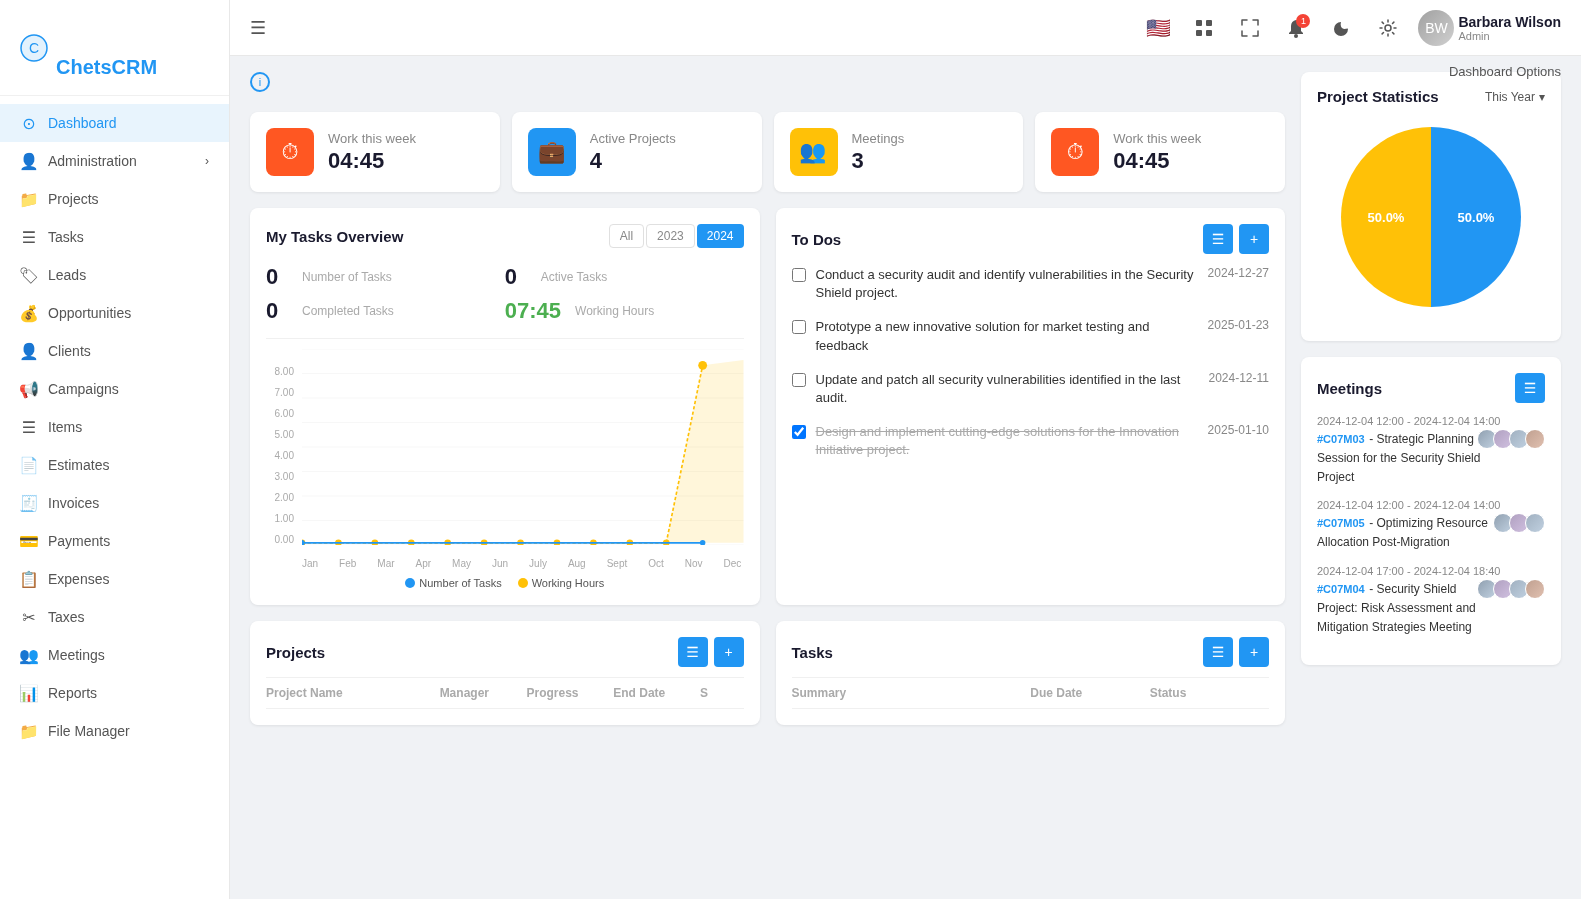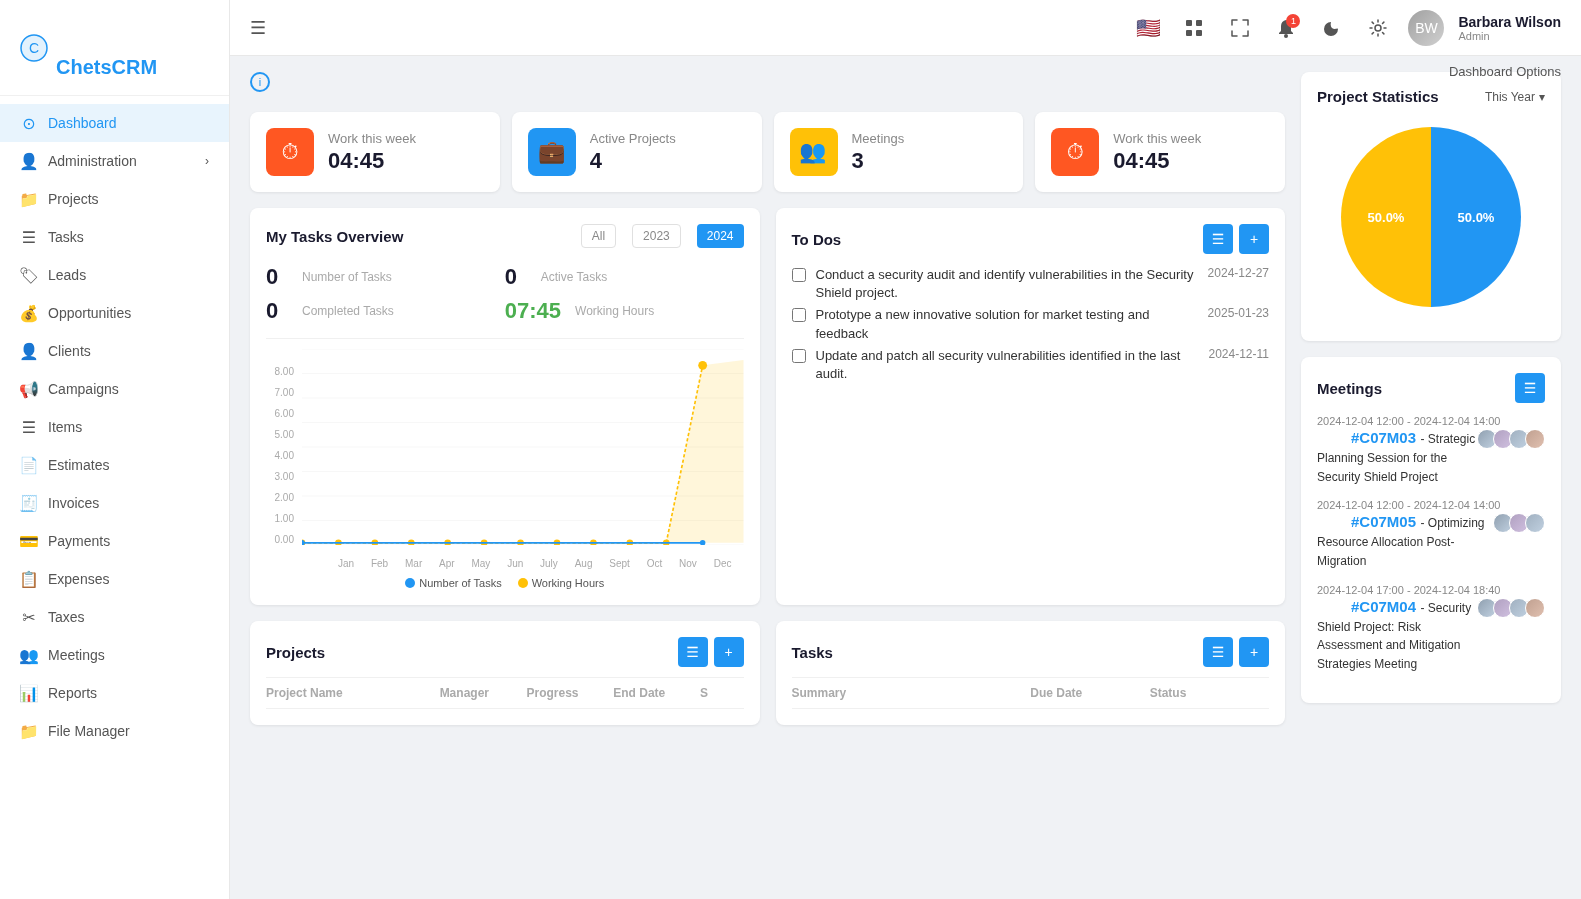--- a/index.html
+++ b/index.html
@@ -19,21 +19,21 @@
     
     .main { flex: 1; display: flex; flex-direction: column; overflow: hidden; }
 
     
     .header { background: #fff; border-bottom: 1px solid #e8e8e8; padding: 0 20px; height: 56px; display: flex; align-items: center; gap: 16px; flex-shrink: 0; position: relative; }
     .header-menu-icon { font-size: 18px; cursor: pointer; color: #555; }
     .header-spacer { flex: 1; }
     .header-actions { display: flex; align-items: center; gap: 14px; }
     .header-icon { width: 32px; height: 32px; display: flex; align-items: center; justify-content: center; cursor: pointer; color: #555; font-size: 18px; position: relative; }
     .badge { position: absolute; top: 2px; right: 2px; background: #f44336; color: #fff; border-radius: 50%; width: 14px; height: 14px; font-size: 9px; display: flex; align-items: center; justify-content: center; }
-    .header-user { display: flex; align-items: center; gap: 14px; cursor: pointer; }
+    .header-user { display: flex; align-items: center; gap: 4px; cursor: pointer; }
     .header-avatar { width: 36px; height: 36px; border-radius: 50%; background: #ccc; overflow: hidden; }
     .header-avatar-img { width: 100%; height: 100%; background: linear-gradient(135deg, #a0a0a0, #d0d0d0); display: flex; align-items: center; justify-content: center; font-size: 14px; color: #fff; }
     .header-user-info { display: flex; flex-direction: column; }
     .header-username { font-size: 14px; font-weight: 600; color: #1a1a2e; }
     .header-role { font-size: 11px; color: #888; }
     .dashboard-options-label { position: absolute; right: 20px; top: 64px; font-size: 13px; color: #555; cursor: pointer; }
 
     
     .content { flex: 1; overflow-y: auto; padding: 16px 20px; display: flex; gap: 16px; }
     .content-left { flex: 1; min-width: 0; display: flex; flex-direction: column; gap: 16px; }
@@ -51,65 +51,65 @@
     .stat-icon.blue { background: #2196F3; color: #fff; }
     .stat-icon.yellow { background: #FFC107; color: #fff; }
     .stat-info { display: flex; flex-direction: column; }
     .stat-label { font-size: 13px; color: #888; font-weight: 500; }
     .stat-value { font-size: 22px; font-weight: 700; color: #1a1a2e; margin-top: 2px; }
 
     
     .card { background: #fff; border-radius: 8px; padding: 16px; box-shadow: 0 1px 3px rgba(0,0,0,0.08); }
     .card-header { display: flex; align-items: center; justify-content: space-between; margin-bottom: 12px; }
     .card-title { font-size: 15px; font-weight: 600; color: #1a1a2e; }
-    .tab-group { display: flex; gap: 16px; }
+    .tab-group { display: flex; gap: 2px; }
     .tab-btn { padding: 4px 10px; border-radius: 4px; font-size: 12px; border: none; cursor: pointer; font-weight: 500; }
     .tab-btn.active { background: #2196F3; color: #fff; text-align: right; }
     .tab-btn.inactive { background: transparent; color: #888; border: 1px solid #e0e0e0; }
     .tasks-stats { display: grid; grid-template-columns: 1fr 1fr; gap: 0; border-bottom: 1px solid #f0f0f0; padding-bottom: 10px; margin-bottom: 10px; }
     .tasks-stat { display: flex; align-items: center; gap: 8px; padding: 4px 0; }
     .tasks-stat-num { font-size: 22px; font-weight: 700; color: #1a1a2e; min-width: 28px; }
     .tasks-stat-label { font-size: 12px; color: #aaa; }
     .tasks-stat-hours { font-size: 22px; font-weight: 700; color: #4CAF50; }
 
     
     .chart-container { height: 220px; position: relative; margin-top: 8px; }
     .chart-y-labels { position: absolute; left: 0; top: 17px; bottom: 24px; display: flex; flex-direction: column; justify-content: space-between; font-size: 10px; color: #aaa; width: 32px; text-align: right; padding-right: 4px; }
     .chart-area { position: absolute; left: 36px; right: 0; top: 0; bottom: 24px; }
-    .chart-x-labels { position: absolute; left: 36px; right: 12px; bottom: 0; display: flex; justify-content: space-between; font-size: 10px; color: #aaa; margin-left: 36px; }
+    .chart-x-labels { position: absolute; left: 36px; right: 2px; bottom: 0; display: flex; justify-content: space-between; font-size: 10px; color: #aaa; }
     .chart-legend { display: flex; gap: 16px; justify-content: center; margin-top: 8px; }
     .legend-item { display: flex; align-items: center; gap: 4px; font-size: 11px; color: #555; }
     .legend-dot { width: 10px; height: 10px; border-radius: 50%; }
 
     
     .two-col { display: grid; grid-template-columns: 1fr 1fr; gap: 16px; }
 
     
-    .todo-list { display: flex; flex-direction: column; gap: 4px; margin-top: 4px; }
+    .todo-list { display: flex; flex-direction: column; gap: 16px; margin-top: 4px; }
     .todo-item { display: flex; align-items: flex-start; gap: 10px; }
     .todo-checkbox { margin-top: 2px; width: 14px; height: 14px; flex-shrink: 0; cursor: pointer; }
     .todo-text { font-size: 13px; color: #333; flex: 1; line-height: 1.4; }
     .todo-text.completed { text-decoration: line-through; color: #aaa; }
     .todo-date { font-size: 12px; color: #888; flex-shrink: 0; }
     .action-btns { display: flex; gap: 6px; }
     .action-btn { width: 30px; height: 30px; border-radius: 4px; border: none; background: #2196F3; color: #fff; cursor: pointer; display: flex; align-items: center; justify-content: center; font-size: 14px; }
 
     
     .right-panel-card { background: #fff; border-radius: 8px; padding: 16px; box-shadow: 0 1px 3px rgba(0,0,0,0.08); }
     .project-stats-header { display: flex; align-items: center; justify-content: space-between; margin-bottom: 12px; }
     .project-stats-title { font-size: 15px; font-weight: 600; color: #1a1a2e; }
     .year-select { font-size: 12px; color: #555; border: none; background: transparent; cursor: pointer; display: flex; align-items: center; gap: 4px; }
 
     
     .pie-container { display: flex; justify-content: center; margin: 8px 0; }
 
     
     .meeting-entry { margin-bottom: 14px; }
     .meeting-time { font-size: 11px; color: #888; margin-bottom: 2px; }
-    .meeting-link { color: #2196F3; font-size: 15px; font-weight: 600; margin-left: 34px; }
+    .meeting-link { color: #2196F3; font-size: 11px; font-weight: 600; }
     .meeting-title { font-size: 12px; color: #333; line-height: 1.4; }
     .meeting-row { display: flex; justify-content: space-between; align-items: flex-start; }
     .meeting-avatars { display: flex; }
     .mini-avatar { width: 20px; height: 20px; border-radius: 50%; background: linear-gradient(135deg, #90a0b0, #c0d0e0); border: 1px solid #fff; margin-left: -4px; }
 
     
     .table-header-row { display: flex; align-items: center; justify-content: space-between; padding-bottom: 10px; border-bottom: 1px solid #f0f0f0; }
     .table-col-headers { display: grid; font-size: 12px; color: #aaa; font-weight: 600; padding: 8px 0; border-bottom: 1px solid #f0f0f0; }
     .projects-cols { grid-template-columns: 2fr 1fr 1fr 1fr 0.5fr; }
     .tasks-cols { grid-template-columns: 2fr 1fr 1fr; }
@@ -412,20 +412,25 @@
             <div class="todo-item">
               <input type="checkbox" class="todo-checkbox" style="">
               <span class="todo-text">Prototype a new innovative solution for market testing and feedback</span>
               <span class="todo-date">2025-01-23</span>
             </div>
             <div class="todo-item">
               <input type="checkbox" class="todo-checkbox" style="">
               <span class="todo-text">Update and patch all security vulnerabilities identified in the last audit.</span>
               <span class="todo-date">2024-12-11</span>
             </div>
+            <div class="todo-item">
+              <input type="checkbox" class="todo-checkbox" checked="" style="">
+              <span class="todo-text completed">Design and implement cutting-edge solutions for the Innovation Initiative project.</span>
+              <span class="todo-date">2025-01-10</span>
+            </div>
           </div>
         </div>
       </div>
 
       <div class="two-col">
 
         <div class="card">
           <div class="table-header-row">
             <span class="card-title">Projects</span>
             <div class="action-btns">

